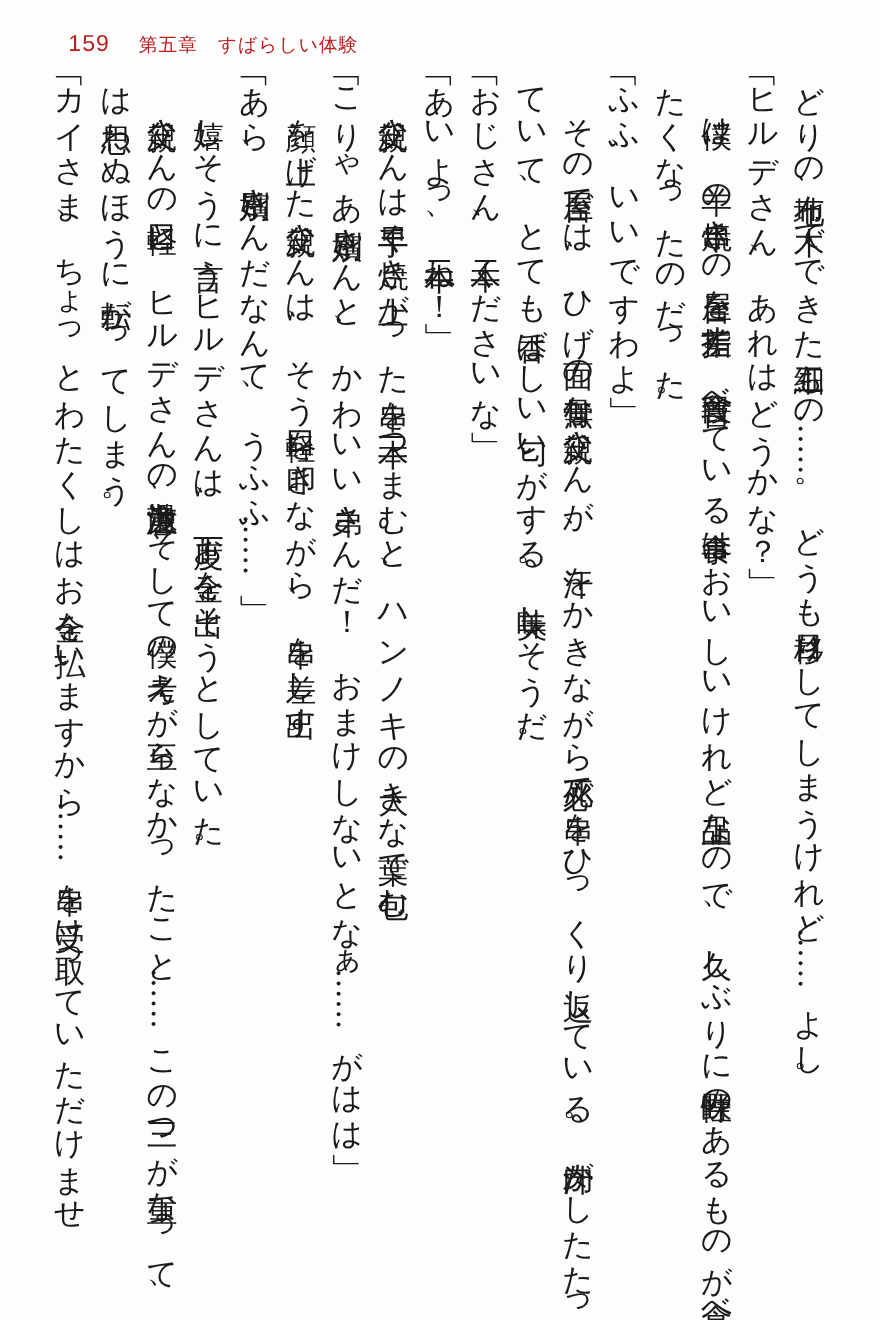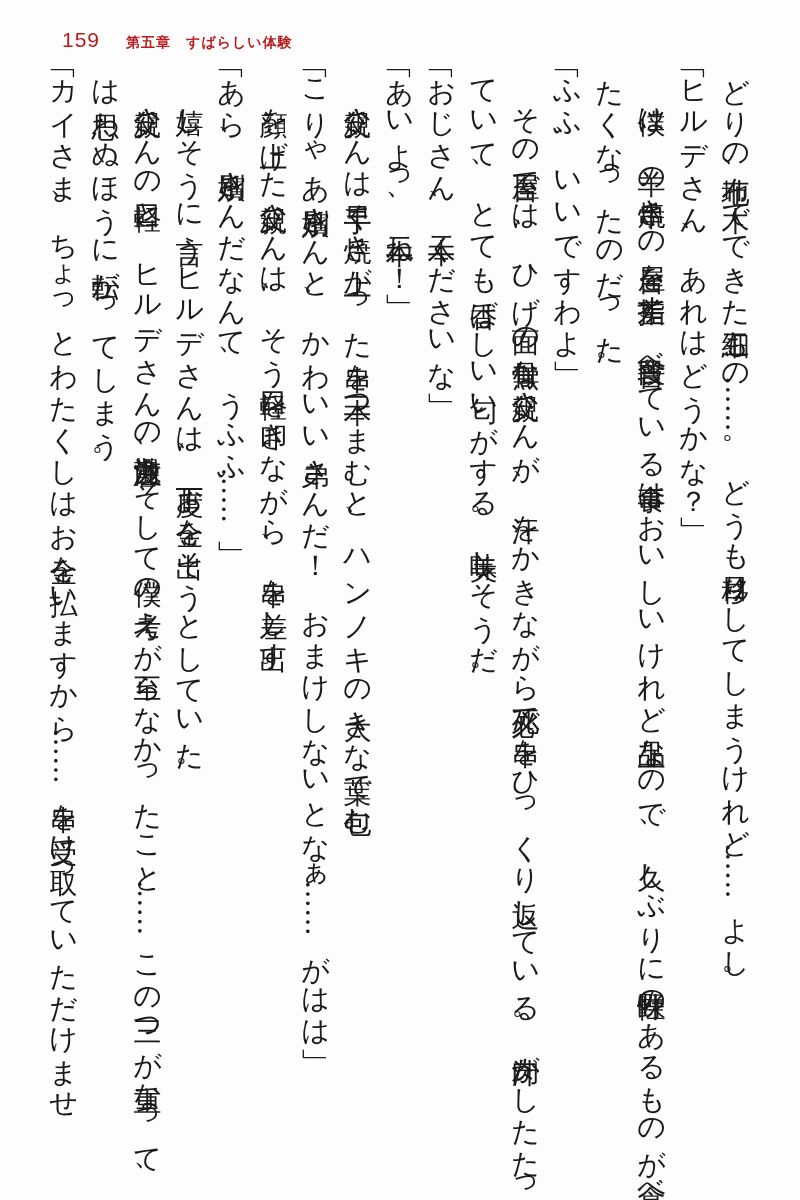--- a/index.html
+++ b/index.html
@@ -29,23 +29,23 @@
     color: #b91c1c;
     margin-top: 15px;
   }
   .page-number {
     font-size: 21px;
     letter-spacing: 1px;
     font-weight: 500;
   }
   .chapter-title {
     margin-left: 26px;
-    font-size: 14px;
+    font-size: 17px;
     letter-spacing: 1px;
-    font-weight: 700;
+    font-weight: 400;
   }
   
   .body-text {
     position: absolute;
     top: 60px;
     right: 44px;
     height: 1136px;
     writing-mode: vertical-rl;
     text-orientation: mixed;
     font-family: "DejaVu Serif", "Liberation Serif", serif;

